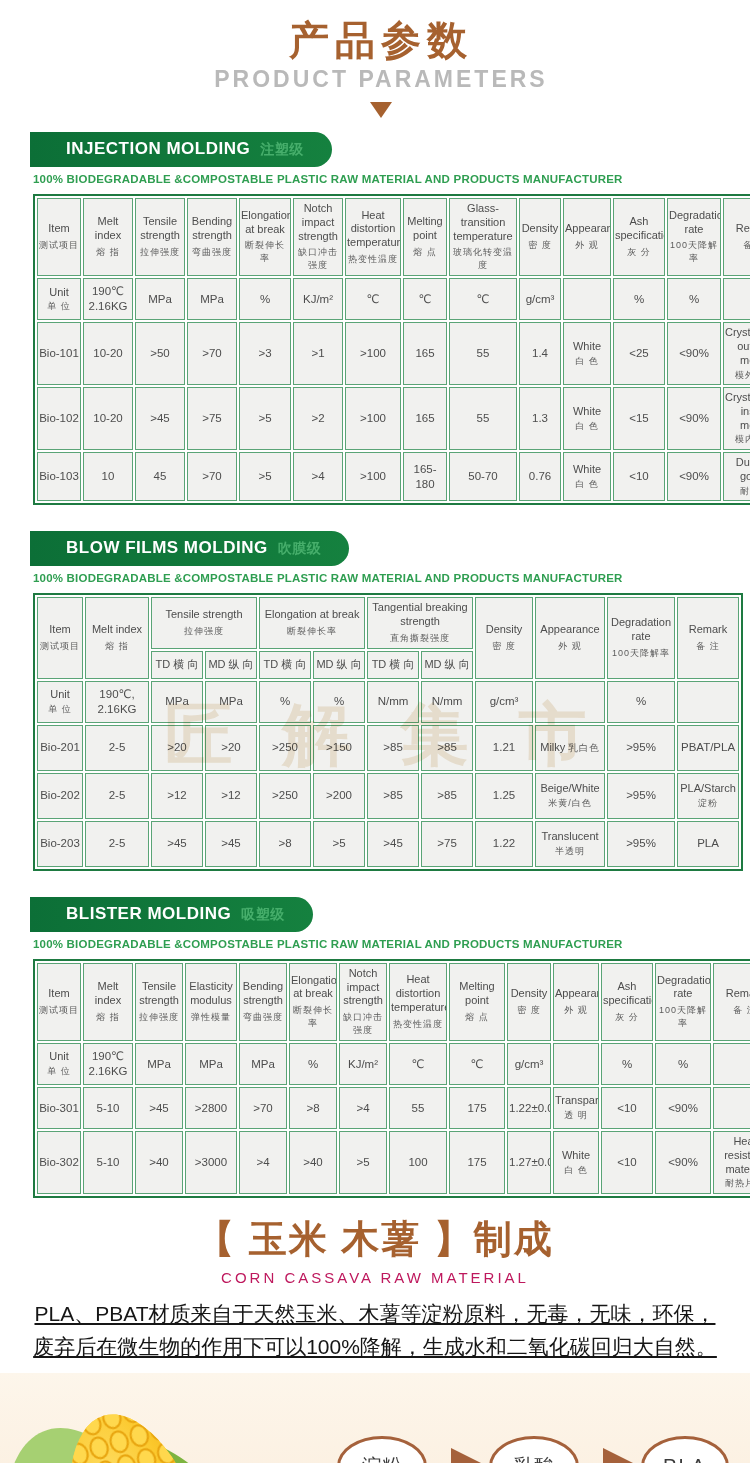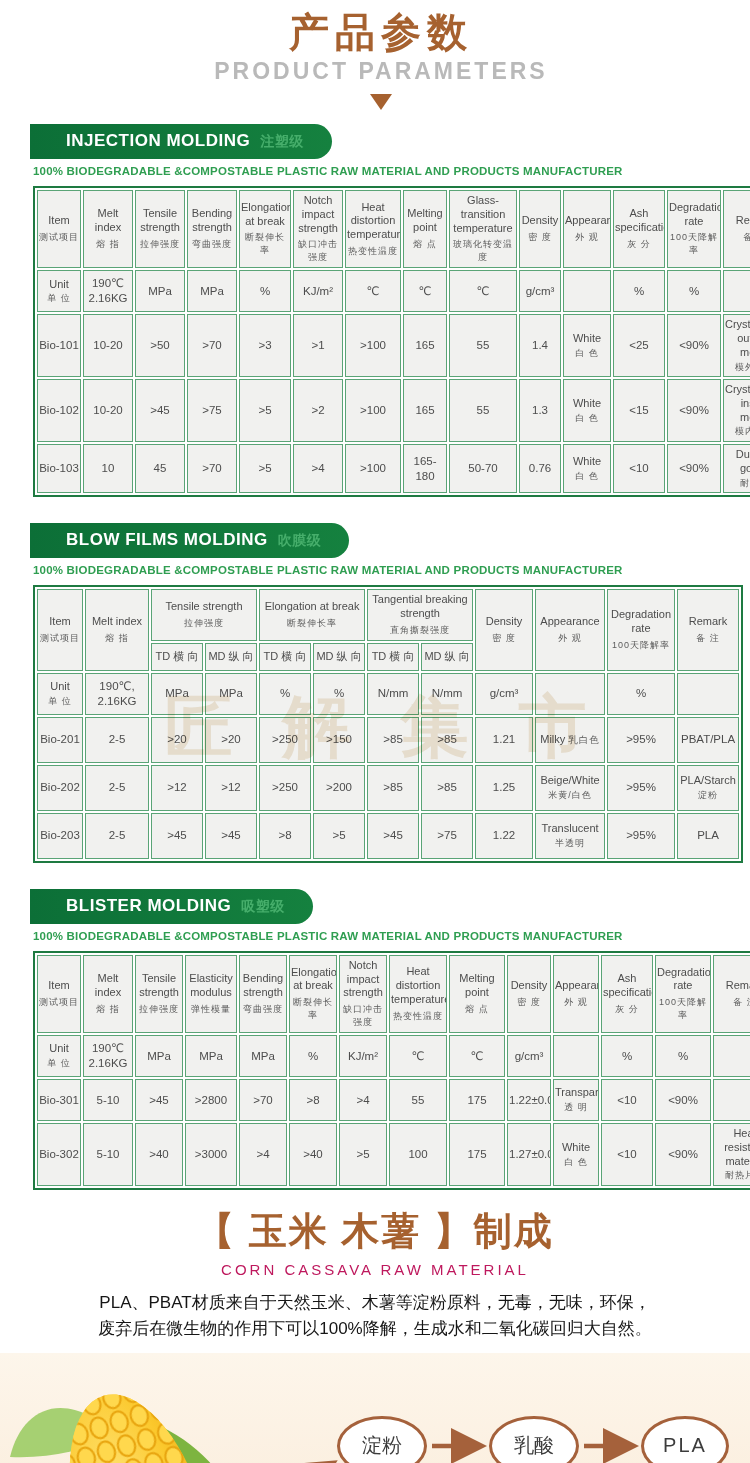--- a/index.html
+++ b/index.html
@@ -1,20 +1,20 @@
 <!DOCTYPE html>
 <html><head>
 <meta charset="utf-8">
 <style>
   html,body{margin:0;padding:0;background:#ffffff;}
   body{width:750px;font-family:"Liberation Sans","DejaVu Sans",sans-serif;}
   .page{width:750px;position:relative;overflow:hidden;background:#fff;}
 
   
-  .top-header{padding-top:8px;margin-left:12px;}
+  .top-header{padding-top:16px;margin-left:12px;}
   .title-cn{text-align:center;font-size:40px;font-weight:bold;color:#a6612f;letter-spacing:6px;line-height:1.2;}
   .title-en{text-align:center;font-size:23px;color:#b9b9b9;letter-spacing:3px;margin-top:2px;font-weight:bold;}
   .triangle{width:0;height:0;border-left:11px solid transparent;border-right:11px solid transparent;border-top:16px solid #a6612f;margin:9px auto 0;}
 
   
   .section{margin-top:14px;}
   .banner{margin-left:30px;display:inline-block;background:linear-gradient(90deg,#0c6f37,#15813f);color:#fff;
           font-size:17px;font-weight:bold;padding:7px 28px 8px 36px;border-radius:0 20px 20px 0;letter-spacing:.5px;}
   .banner-cn{color:#46ae6b;font-size:14px;font-weight:bold;margin-left:10px;}
   .tagline{margin:6px 0 0 33px;color:#2f9e51;font-size:11.5px;font-weight:bold;letter-spacing:.2px;}
@@ -39,21 +39,21 @@
 
   
   .wm{position:absolute;left:0;right:0;top:50%;transform:translateY(-46%);text-align:center;
       font-size:68px;font-weight:bold;color:#d8ba8c;opacity:.32;letter-spacing:50px;text-indent:50px;
       pointer-events:none;mix-blend-mode:multiply;z-index:3;white-space:nowrap;}
 
   
   .made{margin-top:16px;text-align:center;}
   .made-title{font-size:38px;font-weight:bold;color:#a6612f;letter-spacing:2px;}
   .made-sub{font-size:15px;color:#be185d;letter-spacing:3px;margin-top:4px;}
-  .made-para{margin-top:12px;font-size:17px;color:#161616;line-height:1.55;font-weight:500;}
+  .made-para{margin-top:12px;font-size:21px;color:#161616;line-height:1.55;font-weight:500;text-decoration:underline;}
 
   
   .bottom{position:relative;height:368px;margin-top:10px;}
   .bottom-bg{position:absolute;left:0;top:0;right:0;height:318px;
              background:linear-gradient(180deg,#fdf6eb 0%,#fbeede 45%,#f5e1cd 100%);}
   .corn-svg{position:absolute;left:-8px;top:4px;z-index:1;}
   .flow-arrows{position:absolute;left:0;top:0;z-index:3;}
   .node{position:absolute;background:#fff;border:3px solid #a5613b;border-radius:50%;
         display:flex;align-items:center;justify-content:center;color:#3c3c3c;
         font-size:20px;text-align:center;white-space:pre-line;line-height:1.15;z-index:4;box-sizing:border-box;}

